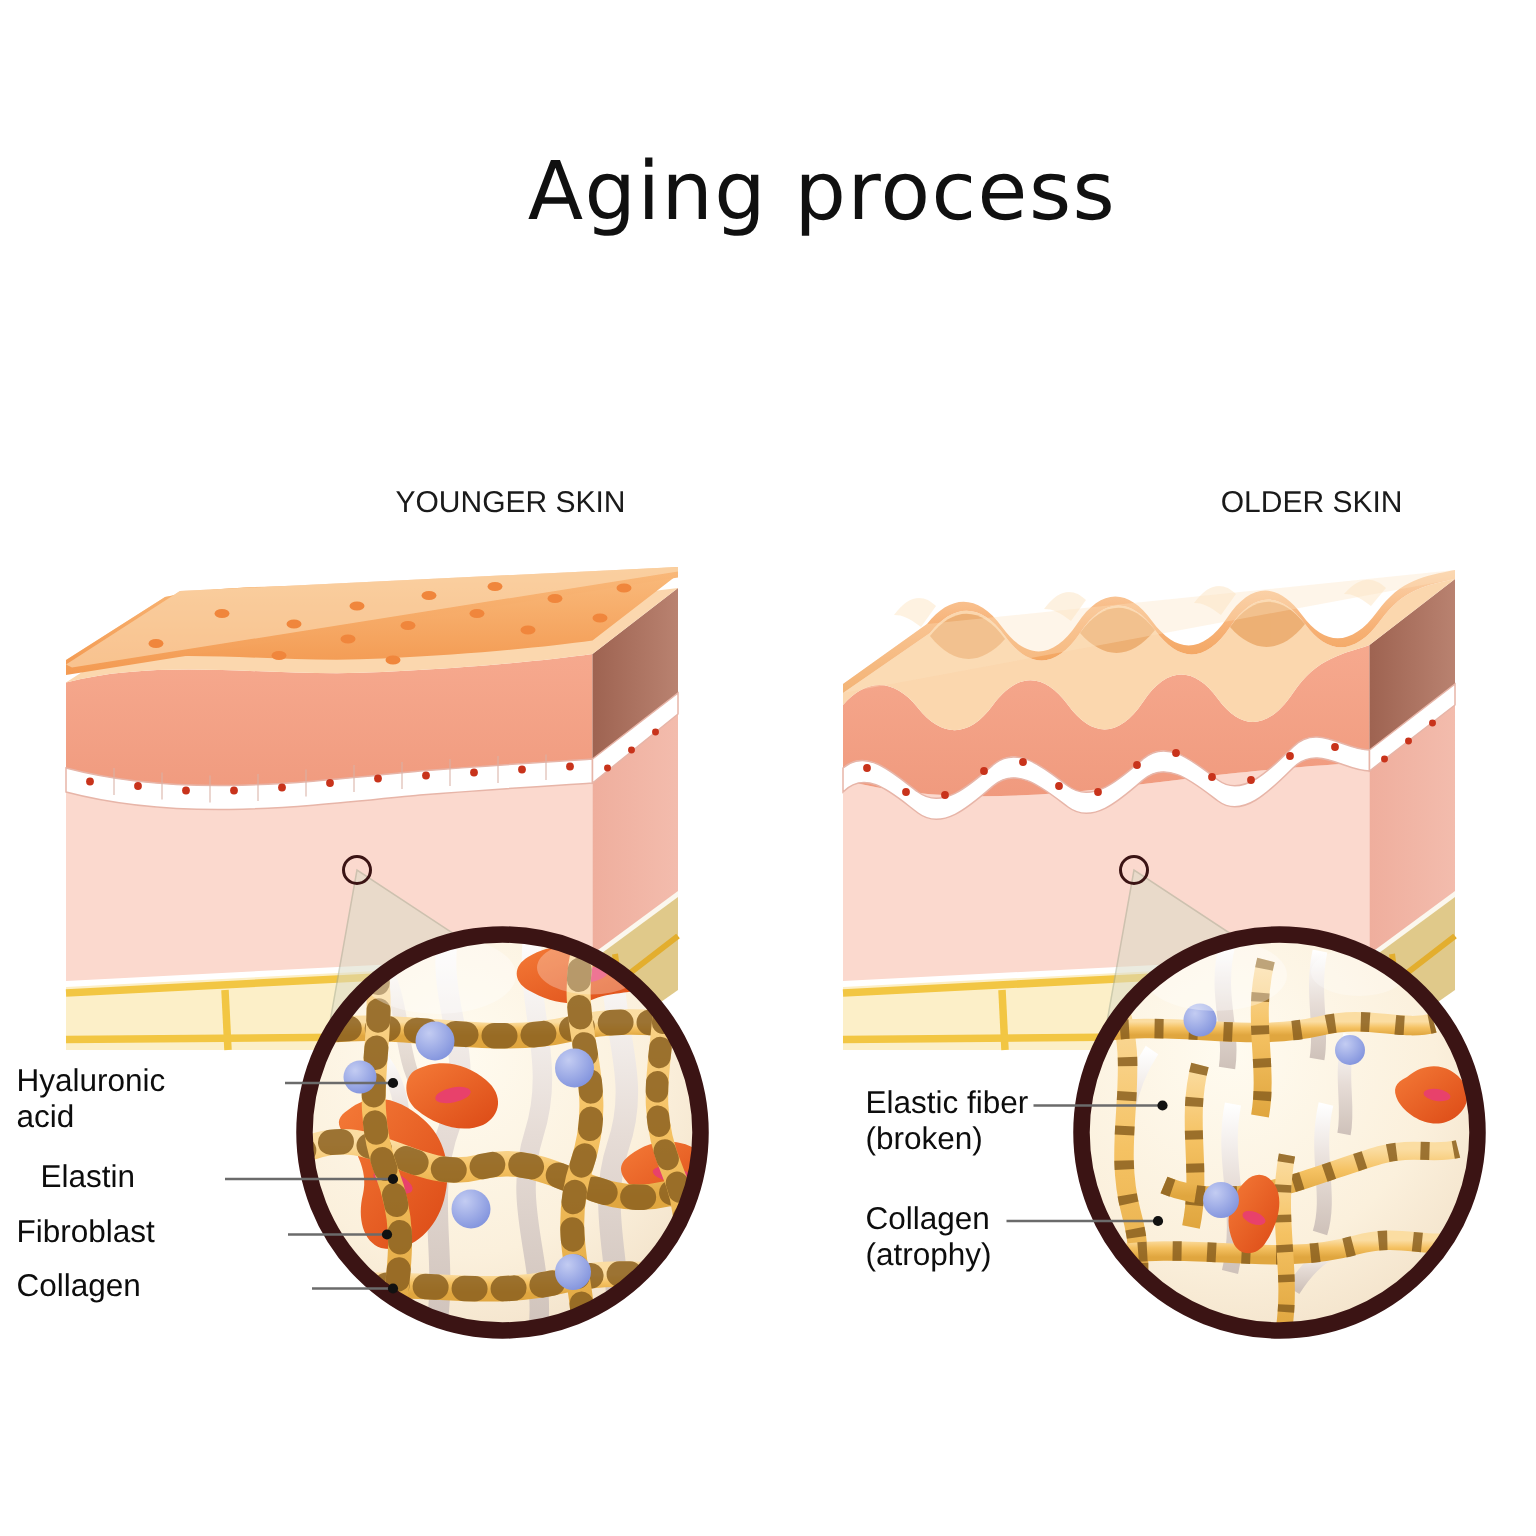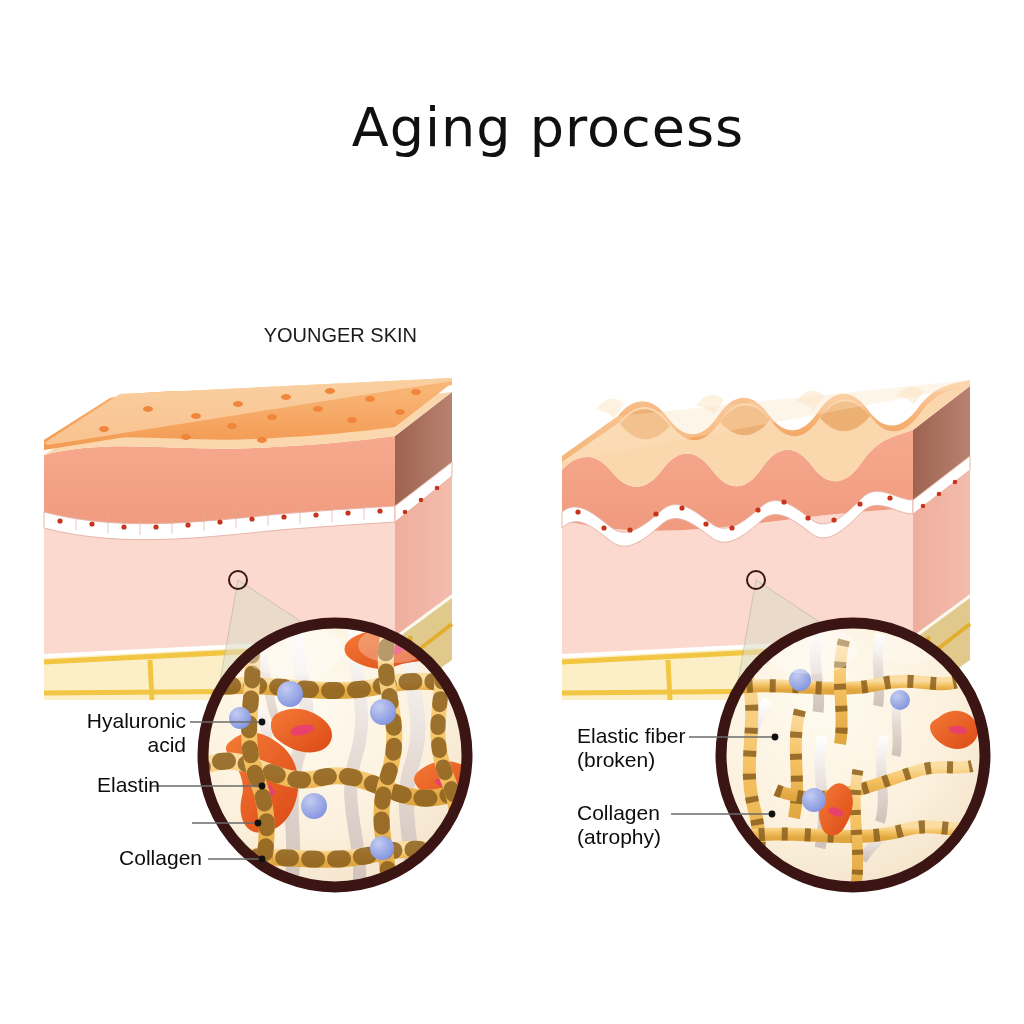--- a/index.html
+++ b/index.html
@@ -8,32 +8,33 @@
   #stage{position:absolute;inset:0;width:1024px;height:1024px;}
   .ttl{position:absolute;left:0;top:96px;width:1024px;text-align:center;
        font-family:"DejaVu Sans",sans-serif;font-size:54px;color:#101010;
        letter-spacing:1px;margin-left:36px;}
   .panel-label{position:absolute;font-size:20px;color:#1a1a1a;
        font-family:"Liberation Sans",sans-serif;text-align:right;width:300px;}
   #lbl-young{left:117px;top:324px;}
   #lbl-old{left:635px;top:324px;}
   .anno{position:absolute;font-size:21px;color:#0d0d0d;line-height:1.12;
         font-family:"Liberation Sans",sans-serif;white-space:pre-line;}
-  .anno.r{text-align:right;}
+  .anno.r{text-align:left;padding-left:11px;}
   .anno.l{text-align:left;}
   svg{position:absolute;left:0;top:0;}
 </style>
 </head>
 <body>
 
 <div id="stage">
 
   <div class="ttl">Aging process</div>
 
   <div class="panel-label" id="lbl-young">YOUNGER SKIN</div>
+  <div class="panel-label" id="lbl-old">OLDER SKIN</div>
 
   <svg width="1024" height="1024" viewBox="0 0 1024 1024">
     <defs>
       <linearGradient id="gTop" x1="0" y1="0" x2="0" y2="1">
         <stop offset="0" stop-color="#F9B97A"></stop>
           <stop offset="1" stop-color="#F39A52"></stop>
       </linearGradient>
       <linearGradient id="gTopOld" x1="0" y1="0" x2="0" y2="1">
         <stop offset="0" stop-color="#FBD3AC"></stop>
           <stop offset="0.45" stop-color="#F7B277"></stop>
@@ -427,20 +428,21 @@
       <circle cx="258" cy="823" r="3.4"></circle>
       <circle cx="262" cy="859" r="3.4"></circle>
       <circle cx="775" cy="737" r="3.4"></circle>
       <circle cx="772" cy="814" r="3.4"></circle>
     </g>
   </svg>
 
   <div class="anno r" style="left:0px;top:709px;width:186px;">Hyaluronic
 acid</div>
   <div class="anno r" style="left:16px;top:773px;width:144px;">Elastin</div>
+  <div class="anno r" style="left:0px;top:810px;width:186px;">Fibroblast</div>
   <div class="anno r" style="left:0px;top:846px;width:202px;">Collagen</div>
 
   <div class="anno l" style="left:577px;top:724px;width:200px;">Elastic fiber
 (broken)</div>
   <div class="anno l" style="left:577px;top:801px;width:200px;">Collagen
 (atrophy)</div>
 
 </div>
 
 </body></html>

